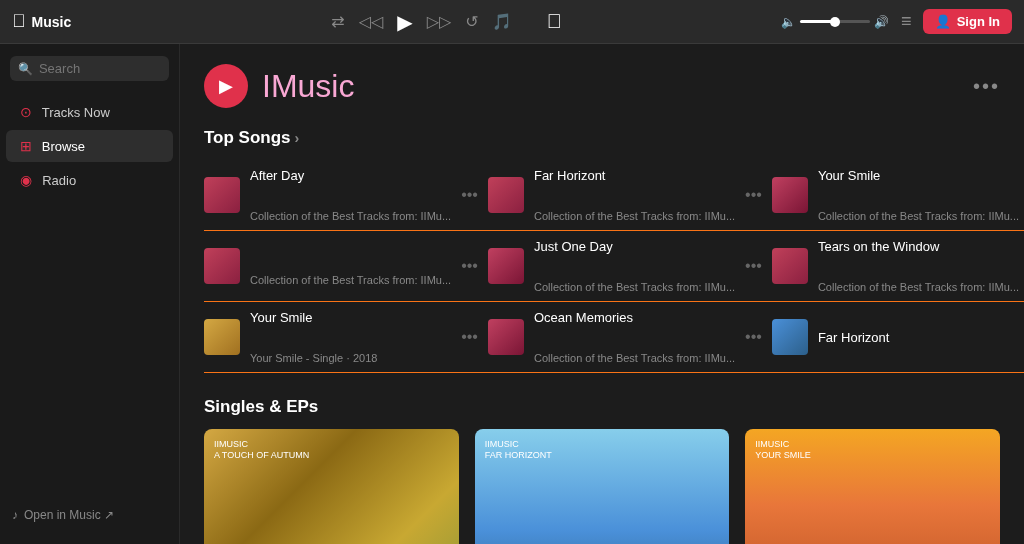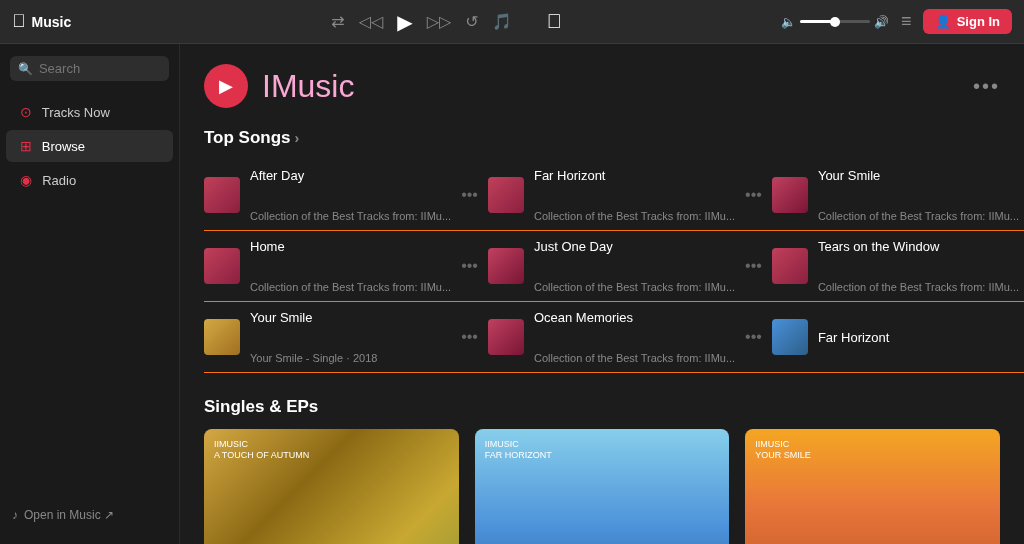--- a/index.html
+++ b/index.html
@@ -438,21 +438,20 @@
         <div class="song-info">
           <div class="song-name">Your Smile</div>
           <div class="song-sub">Collection of the Best Tracks from: IIMu...</div>
         </div>
 
       </div>
 
       <div class="song-row">
         <div class="song-thumb thumb-red"></div>
         <div class="song-info">
-          <div class="song-name">Home</div>
           <div class="song-sub">Collection of the Best Tracks from: IIMu...</div>
         </div>
         <span class="song-dots">•••</span>
       </div>
 
       <div class="song-row">
         <div class="song-thumb thumb-red2"></div>
         <div class="song-info">
           <div class="song-name">Just One Day</div>
           <div class="song-sub">Collection of the Best Tracks from: IIMu...</div>

